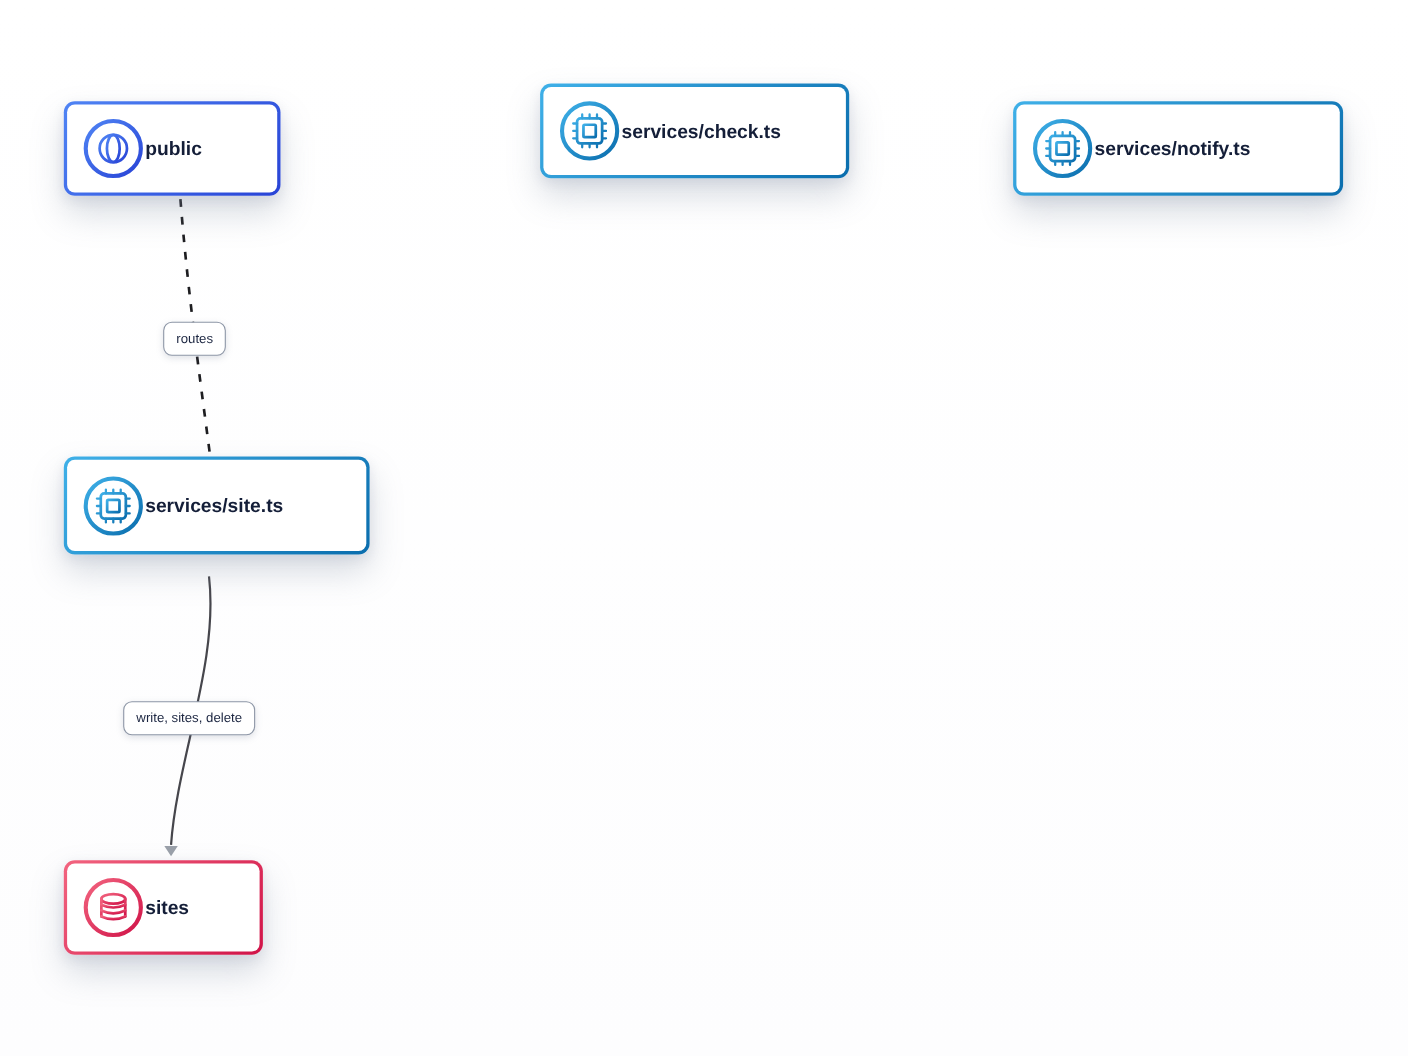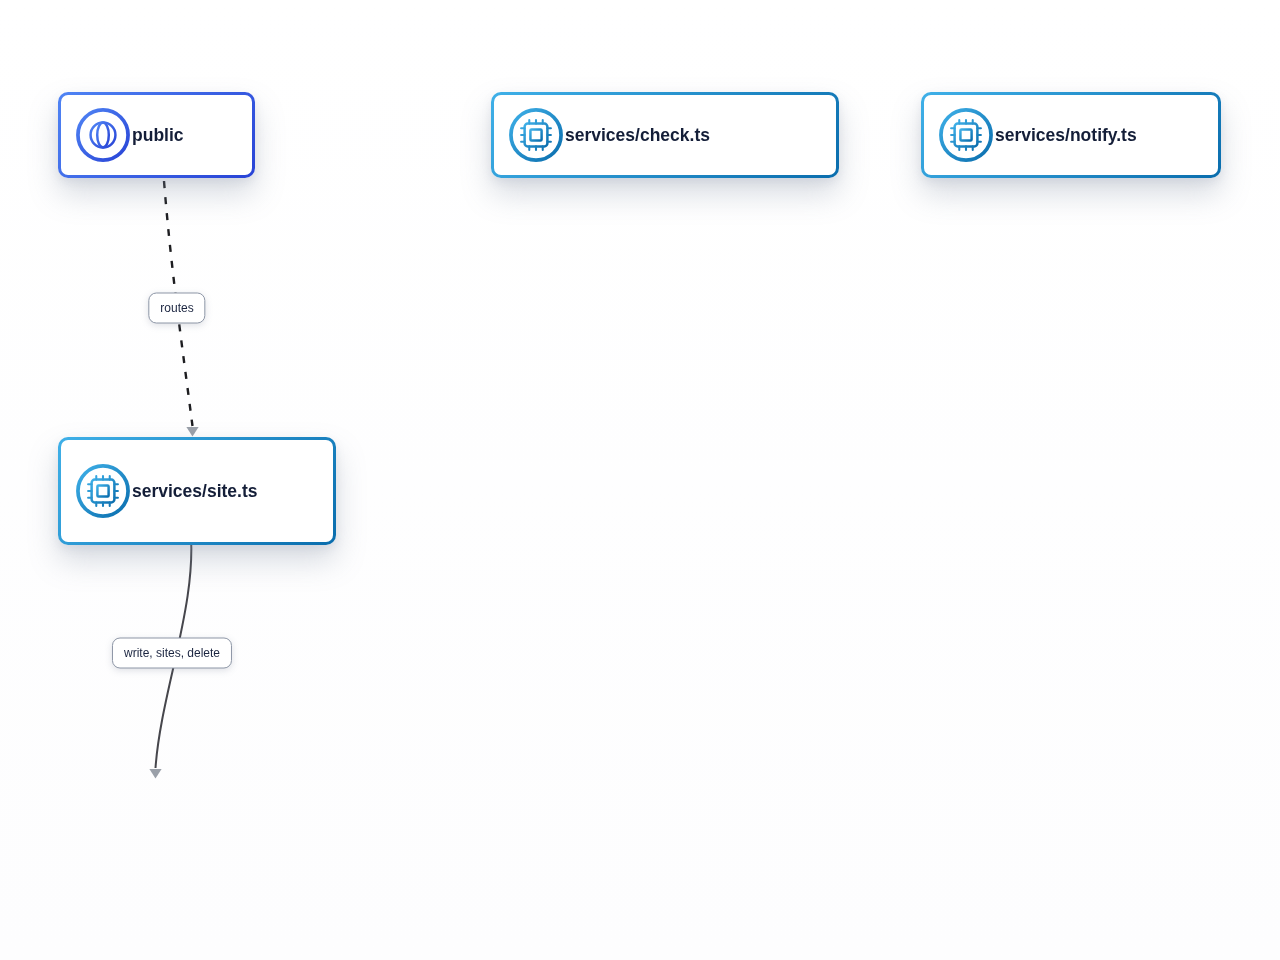--- a/index.html
+++ b/index.html
@@ -44,23 +44,23 @@
     color: #141e38;
     white-space: nowrap;
   }
   .node-icon { flex: 0 0 auto; width: 58px; height: 58px; }
 
   .theme-gateway  { background: linear-gradient(135deg, #4f84f4 0%, #2843d6 100%); }
   .theme-service  { background: linear-gradient(135deg, #3fb0e8 0%, #0a6dad 100%); }
   .theme-database { background: linear-gradient(135deg, #f2647f 0%, #d01348 100%); }
 
   .node-public  { left: 58px;  top: 92px;  width: 197px; height: 86px; }
-  .node-check   { left: 491px; top: 92px;  width: 348px; height: 86px; }
+  .node-check   { left: 491px; top: 76px;  width: 281px; height: 86px; }
   .node-notify  { left: 921px; top: 92px;  width: 300px; height: 86px; }
-  .node-site    { left: 58px;  top: 437px; width: 278px; height: 108px; }
+  .node-site    { left: 58px;  top: 415px; width: 278px; height: 89px; }
   .node-sites   { left: 58px;  top: 782px; width: 181px; height: 86px; }
 
   
   .edge-label {
     position: absolute;
     z-index: 3;
     transform: translate(-50%, -50%);
     background: #ffffff;
     border: 1.5px solid #8d96a6;
     border-radius: 8px;
@@ -169,17 +169,38 @@
           <path stroke-width="2" d="M21.5 13.6v3.4 M28 13.6v3.4 M34.5 13.6v3.4
                                     M21.5 39v3.4 M28 39v3.4 M34.5 39v3.4
                                     M13.6 21.5h3.4 M13.6 28h3.4 M13.6 34.5h3.4
                                     M39 21.5h3.4 M39 28h3.4 M39 34.5h3.4"></path>
         </g>
       </svg>
       <span class="node-label">services/site.ts</span>
     </div>
   </div>
 
+  <div class="node node-sites theme-database">
+    <div class="node-body">
+      <svg class="node-icon" viewBox="0 0 56 56">
+        <defs>
+          <linearGradient id="gRed" x1="0" y1="0" x2="1" y2="1">
+            <stop offset="0" stop-color="#f2647f"></stop>
+              <stop offset="1" stop-color="#d01348"></stop>
+          </linearGradient>
+        </defs>
+        <g fill="none" stroke="url(#gRed)" stroke-linecap="round">
+          <circle cx="28" cy="28" r="24.2" stroke-width="3.6"></circle>
+          <ellipse cx="28" cy="20.5" rx="10.5" ry="4.2" stroke-width="2.4"></ellipse>
+          <path stroke-width="2.4" d="M17.5 20.5 V 35.8 M38.5 20.5 V 35.8"></path>
+          <path stroke-width="2.4" d="M17.5 25.6 Q 28 30.4 38.5 25.6"></path>
+          <path stroke-width="2.4" d="M17.5 30.7 Q 28 35.5 38.5 30.7"></path>
+          <path stroke-width="2.4" d="M17.5 35.8 Q 28 40.6 38.5 35.8"></path>
+        </g>
+      </svg>
+      <span class="node-label">sites</span>
+    </div>
+  </div>
 
   <div class="edge-label edge-label-routes">routes</div>
   <div class="edge-label edge-label-write">write, sites, delete</div>
 
 </div>
 
 </body></html>

